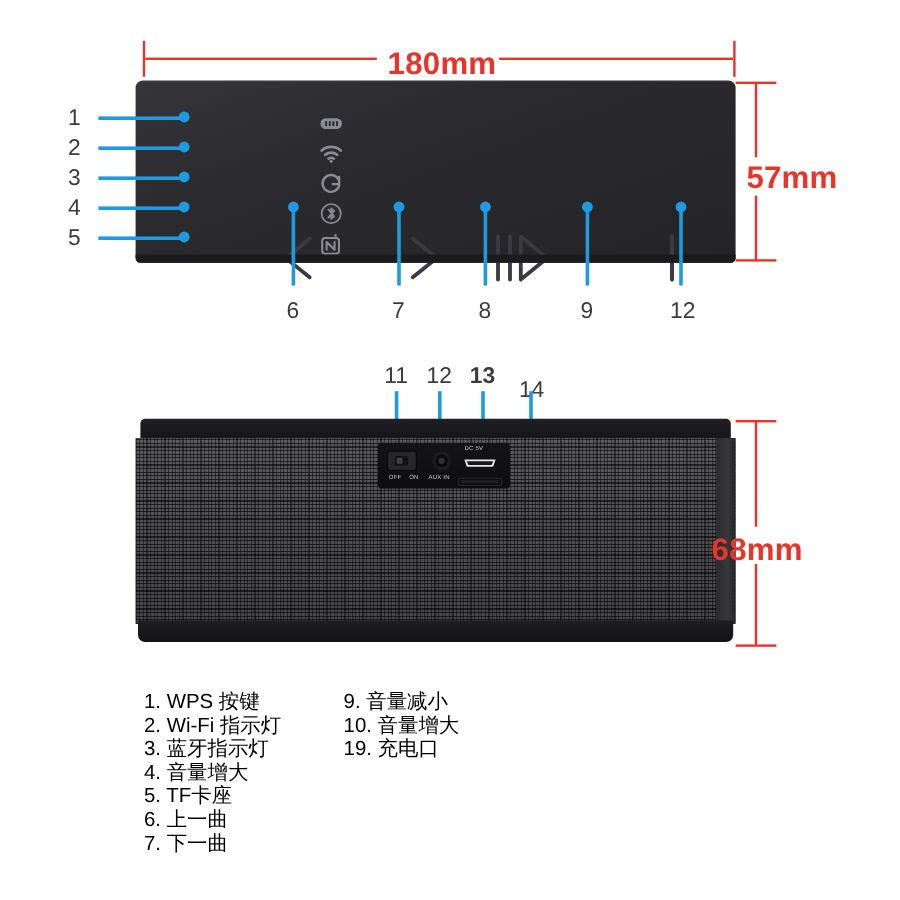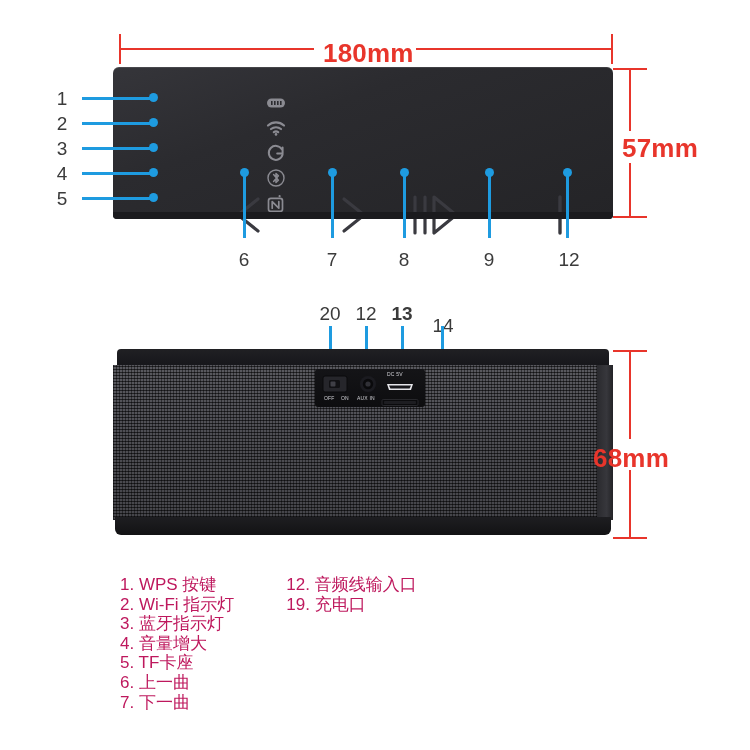--- a/index.html
+++ b/index.html
@@ -181,21 +181,21 @@
   }
 
   
   #legend {
     position: absolute;
     left: 120px;
     top: 575px;
     width: 520px;
     display: flex;
     gap: 52px;
-    color: #be185d;
+    color: #000000;
     font-size: 17px;
     line-height: 19.6px;
   }
   .legend-col {
     display: flex;
     flex-direction: column;
   }
   .legend-item {
     white-space: nowrap;
     font-family: "Liberation Sans", "DejaVu Sans", sans-serif;
@@ -331,21 +331,21 @@
   <div class="cal-num" style="left:394px; top:249px; width:20px;">8</div>
 
   <div class="cal-dot" style="left:485px; top:168px;"></div>
   <div class="cal-line-v" style="left:488px; top:174px; height:64px;"></div>
   <div class="cal-num" style="left:479px; top:249px; width:20px;">9</div>
 
   <div class="cal-dot" style="left:563px; top:168px;"></div>
   <div class="cal-line-v" style="left:566px; top:174px; height:64px;"></div>
   <div class="cal-num" style="left:556px; top:249px; width:26px;">12</div>
 
-  <div class="cal-num" style="left:317px; top:303px; width:26px;">20</div>
+  <div class="cal-num" style="left:317px; top:303px; width:26px;">11</div>
   <div class="cal-line-v" style="left:329px; top:326px; height:52px;"></div>
   <div class="cal-dot" style="left:326px; top:376px;"></div>
 
   <div class="cal-num" style="left:353px; top:303px; width:26px;">12</div>
   <div class="cal-line-v" style="left:365px; top:326px; height:52px;"></div>
   <div class="cal-dot" style="left:362px; top:376px;"></div>
 
   <div class="cal-num" style="left:389px; top:303px; width:26px;font-weight:bold;">13</div>
   <div class="cal-line-v" style="left:401px; top:326px; height:46px;"></div>
   <div class="cal-dot" style="left:398px; top:370px;"></div>
@@ -433,22 +433,26 @@
         <span>上一曲</span>
       </div>
       <div class="legend-item">
         <span class="legend-idx">7.</span>
         <span>下一曲</span>
       </div>
     </div>
 
     <div class="legend-col">
       <div class="legend-item">
-        <span class="legend-idx">12.</span>
-        <span>音频线输入口</span>
+        <span class="legend-idx">9.</span>
+        <span>音量减小</span>
+      </div>
+      <div class="legend-item">
+        <span class="legend-idx">10.</span>
+        <span>音量增大</span>
       </div>
       <div class="legend-item">
         <span class="legend-idx">19.</span>
         <span>充电口</span>
       </div>
     </div>
   </div>
 
 </div>
 

